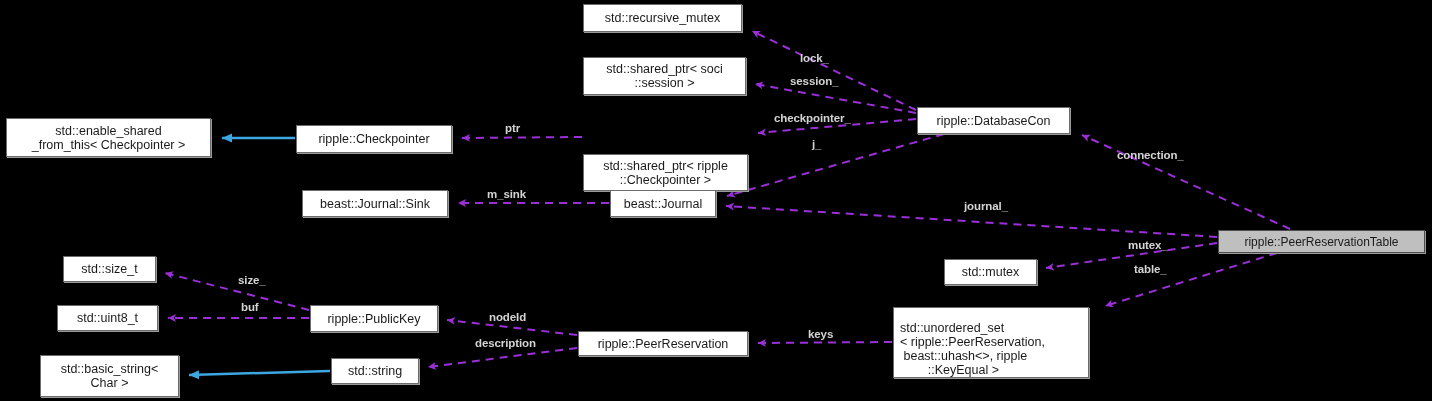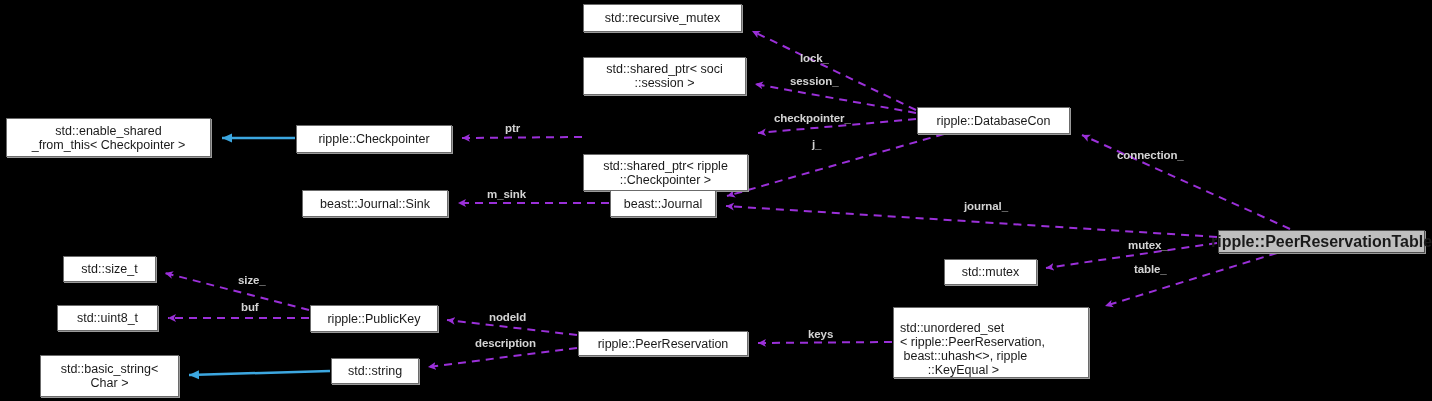--- a/index.html
+++ b/index.html
@@ -81,21 +81,21 @@
 
   <div class="node" style="left:583px;top:119px;width:165px;height:37px;margin-top:35px;"><span>std::shared_ptr&lt; ripple
 ::Checkpointer &gt;</span></div>
 
   <div class="node" style="left:917px;top:107px;width:153px;height:27px;"><span>ripple::DatabaseCon</span></div>
 
   <div class="node" style="left:302px;top:190px;width:146px;height:27px;"><span>beast::Journal::Sink</span></div>
 
   <div class="node" style="left:610px;top:190px;width:106px;height:27px;"><span>beast::Journal</span></div>
 
-  <div class="node highlight" style="left:1218px;top:230px;width:207px;height:23px;font-size:16px;font-weight:bold;"><span>ripple::PeerReservationTable</span></div>
+  <div class="node highlight" style="left:1218px;top:230px;width:207px;height:23px;font-size:12px;"><span>ripple::PeerReservationTable</span></div>
 
   <div class="node" style="left:944px;top:259px;width:93px;height:26px;"><span>std::mutex</span></div>
 
   <div class="node" style="left:63px;top:256px;width:93px;height:26px;"><span>std::size_t</span></div>
 
   <div class="node" style="left:57px;top:305px;width:101px;height:26px;"><span>std::uint8_t</span></div>
 
   <div class="node" style="left:310px;top:305px;width:128px;height:27px;"><span>ripple::PublicKey</span></div>
 
   <div class="node leftalign" style="left:893px;top:307px;width:196px;height:71px;"><span>std::unordered_set

